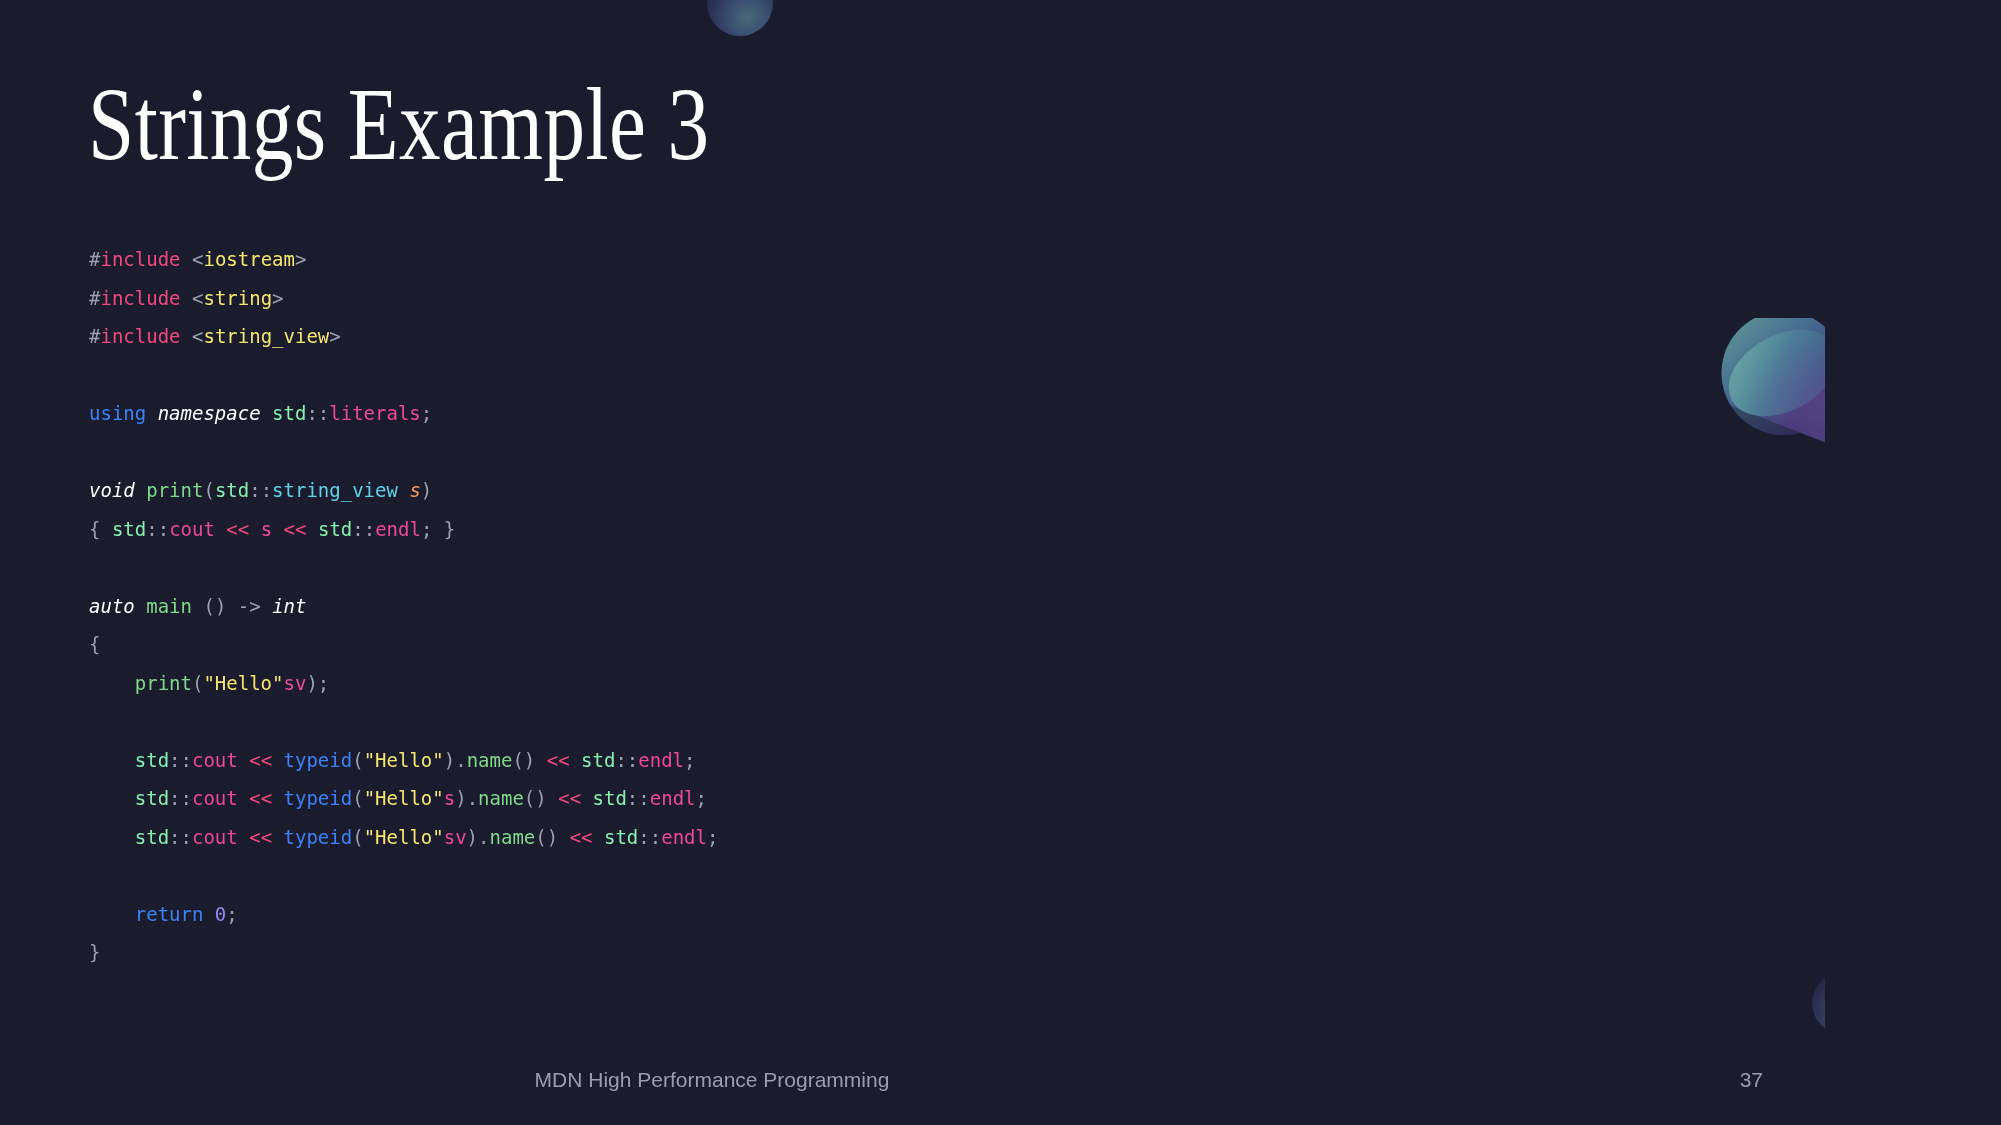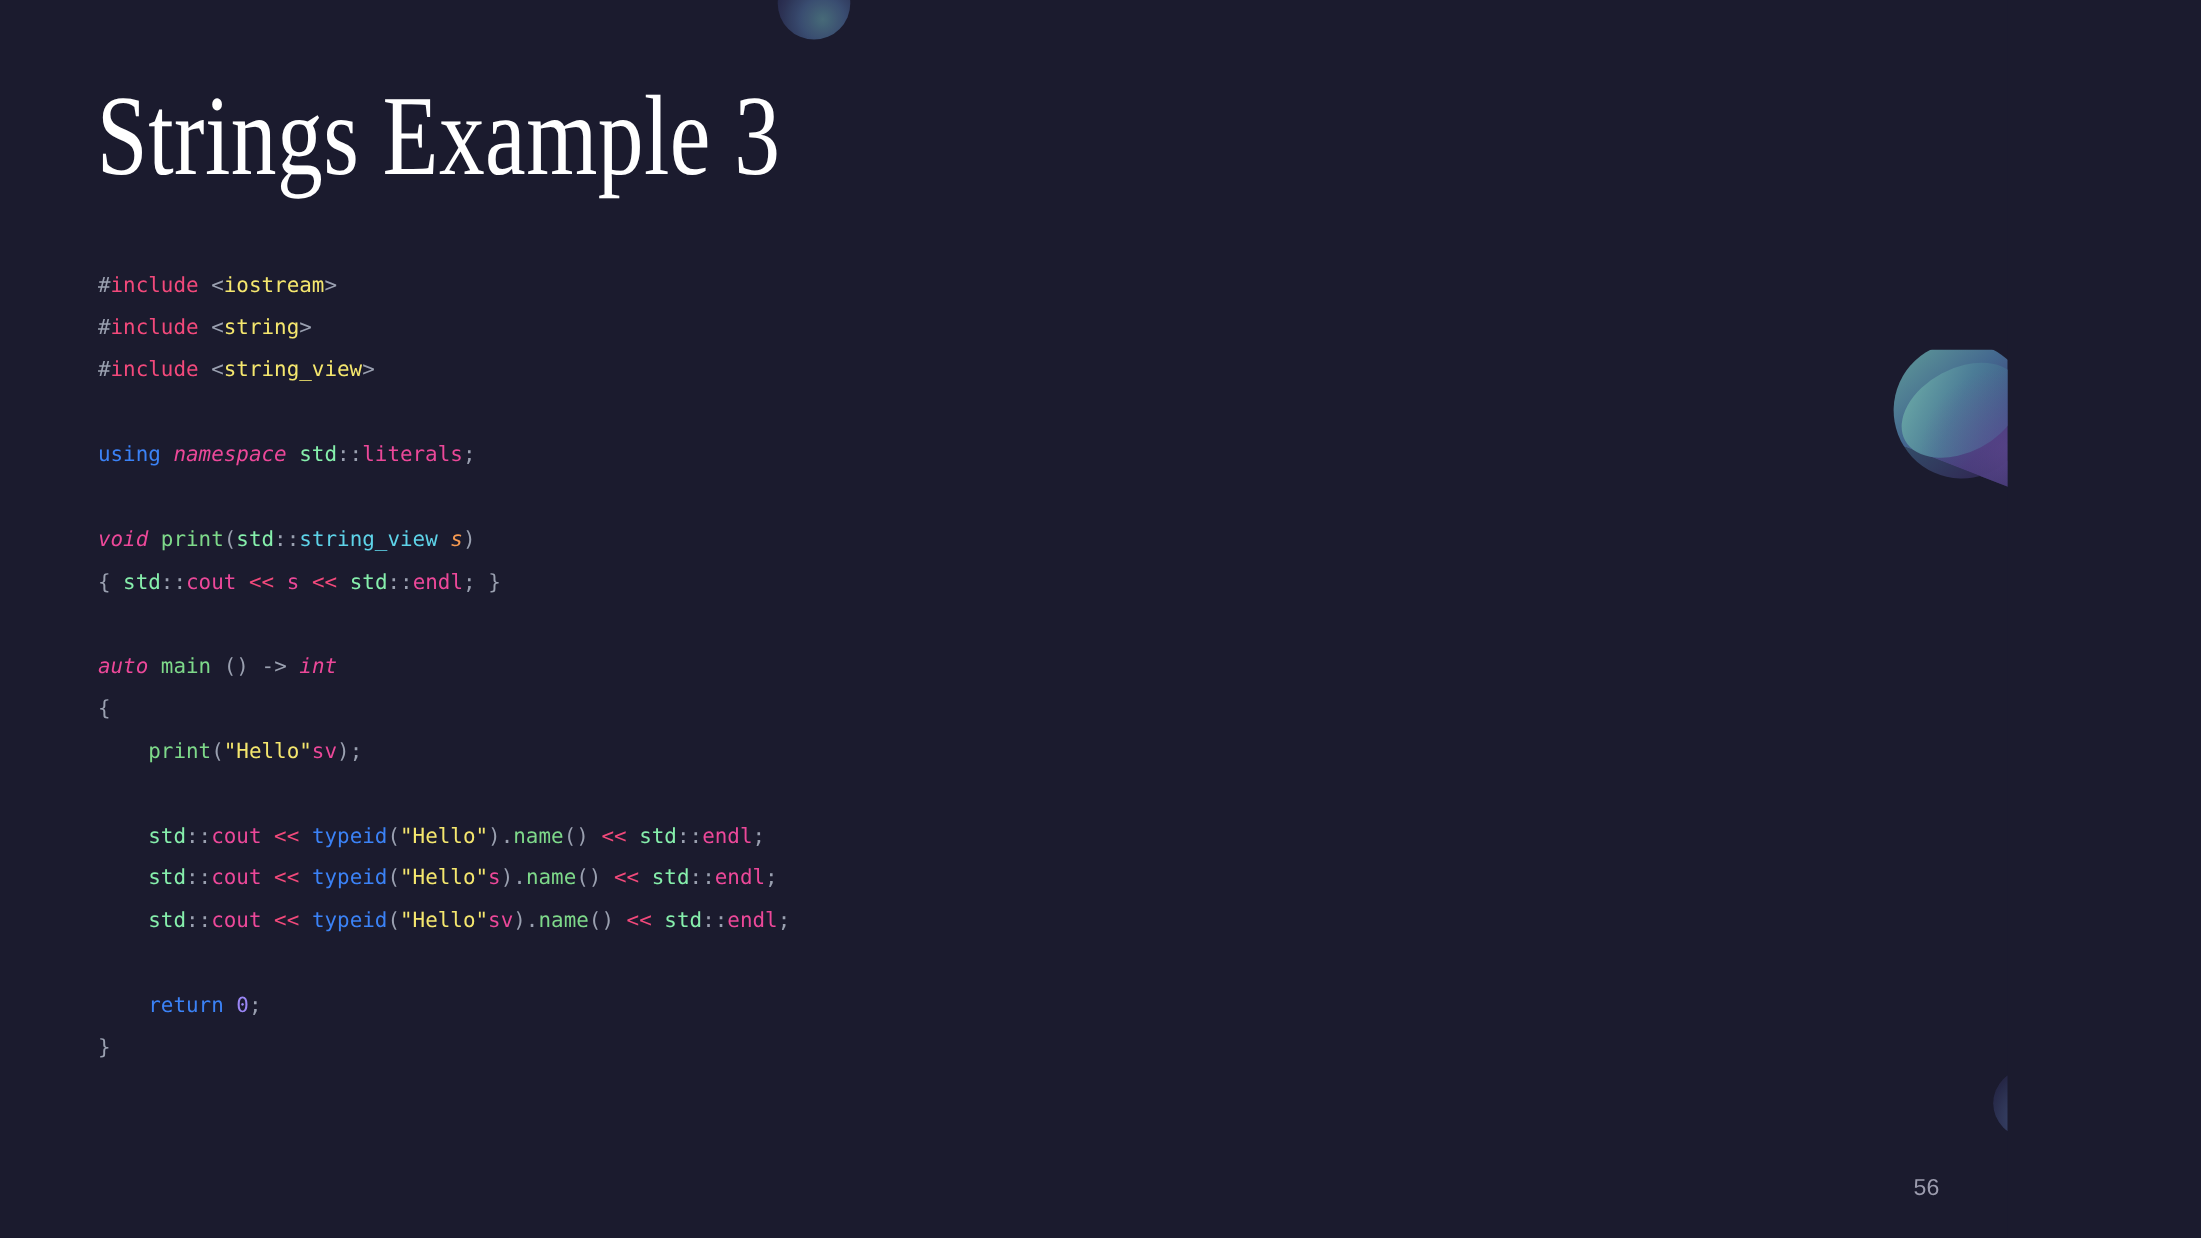--- a/index.html
+++ b/index.html
@@ -72,21 +72,21 @@
     letter-spacing:0px;
   }
   #code .ln { display:block; height:38.5px; }
   #code .ln.blank { height:38.5px; }
 
   
   .t-punc   { color:#9aa0b0; }
   .t-pre    { color:#f2497b; }
   .t-hdr    { color:#f5e76e; }
   .t-kw     { color:#3b82f6; }
-  .t-type   { color:#ec4899; font-style:italic; }
+  .t-type   { color:#ffffff; font-style:italic; }
   .t-ns     { color:#86efac; }
   .t-fn     { color:#7ed98a; }
   .t-param  { color:#f79a50; font-style:italic; }
   .t-str    { color:#f5e76e; }
   .t-num    { color:#9a86f5; }
   .t-op     { color:#f2497b; }
   .t-plain  { color:#ec4899;margin-top:48px; }
 
   
   #footer-title {
@@ -140,15 +140,16 @@
       <path d="M 182 152 L 16 88 A 56 56 0 0 1 121 22 Z" fill="url(#coneGlow)"></path>
     </svg>
   </div>
 
   <div class="deco" id="sphere-bottom"></div>
 
   <h1 id="title">Strings Example 3</h1>
 
   <pre id="code"><span class="ln"><span class="t-punc">#</span><span class="t-pre">include</span><span class="t-plain"> </span><span class="t-punc">&lt;</span><span class="t-hdr">iostream</span><span class="t-punc">&gt;</span></span><span class="ln"><span class="t-punc">#</span><span class="t-pre">include</span><span class="t-plain"> </span><span class="t-punc">&lt;</span><span class="t-hdr">string</span><span class="t-punc">&gt;</span></span><span class="ln"><span class="t-punc">#</span><span class="t-pre">include</span><span class="t-plain"> </span><span class="t-punc">&lt;</span><span class="t-hdr">string_view</span><span class="t-punc">&gt;</span></span><span class="ln blank"> </span><span class="ln"><span class="t-kw">using</span><span class="t-plain"> </span><span class="t-type">namespace</span><span class="t-plain"> </span><span class="t-ns">std</span><span class="t-punc">::</span><span class="t-plain">literals</span><span class="t-punc">;</span></span><span class="ln blank"> </span><span class="ln"><span class="t-type">void</span><span class="t-plain"> </span><span class="t-fn">print</span><span class="t-punc">(</span><span class="t-ns">std</span><span class="t-punc">::</span><span class="t-type2" style="color: rgb(94, 211, 232); font-style: normal;">string_view</span><span class="t-plain"> </span><span class="t-param">s</span><span class="t-punc">)</span></span><span class="ln"><span class="t-punc">{</span><span class="t-plain"> </span><span class="t-ns">std</span><span class="t-punc">::</span><span class="t-plain">cout</span><span class="t-plain"> </span><span class="t-op">&lt;&lt;</span><span class="t-plain"> </span><span class="t-plain">s</span><span class="t-plain"> </span><span class="t-op">&lt;&lt;</span><span class="t-plain"> </span><span class="t-ns">std</span><span class="t-punc">::</span><span class="t-plain">endl</span><span class="t-punc">;</span><span class="t-plain"> </span><span class="t-punc">}</span></span><span class="ln blank"> </span><span class="ln"><span class="t-type">auto</span><span class="t-plain"> </span><span class="t-fn">main</span><span class="t-plain"> </span><span class="t-punc">()</span><span class="t-plain"> </span><span class="t-punc">-&gt;</span><span class="t-plain"> </span><span class="t-type">int</span></span><span class="ln"><span class="t-punc">{</span></span><span class="ln"><span class="t-plain">    </span><span class="t-fn">print</span><span class="t-punc">(</span><span class="t-str">"Hello"</span><span class="t-plain">sv</span><span class="t-punc">)</span><span class="t-punc">;</span></span><span class="ln blank"> </span><span class="ln"><span class="t-plain">    </span><span class="t-ns">std</span><span class="t-punc">::</span><span class="t-plain">cout</span><span class="t-plain"> </span><span class="t-op">&lt;&lt;</span><span class="t-plain"> </span><span class="t-kw">typeid</span><span class="t-punc">(</span><span class="t-str">"Hello"</span><span class="t-punc">)</span><span class="t-punc">.</span><span class="t-fn">name</span><span class="t-punc">()</span><span class="t-plain"> </span><span class="t-op">&lt;&lt;</span><span class="t-plain"> </span><span class="t-ns">std</span><span class="t-punc">::</span><span class="t-plain">endl</span><span class="t-punc">;</span></span><span class="ln"><span class="t-plain">    </span><span class="t-ns">std</span><span class="t-punc">::</span><span class="t-plain">cout</span><span class="t-plain"> </span><span class="t-op">&lt;&lt;</span><span class="t-plain"> </span><span class="t-kw">typeid</span><span class="t-punc">(</span><span class="t-str">"Hello"</span><span class="t-plain">s</span><span class="t-punc">)</span><span class="t-punc">.</span><span class="t-fn">name</span><span class="t-punc">()</span><span class="t-plain"> </span><span class="t-op">&lt;&lt;</span><span class="t-plain"> </span><span class="t-ns">std</span><span class="t-punc">::</span><span class="t-plain">endl</span><span class="t-punc">;</span></span><span class="ln"><span class="t-plain">    </span><span class="t-ns">std</span><span class="t-punc">::</span><span class="t-plain">cout</span><span class="t-plain"> </span><span class="t-op">&lt;&lt;</span><span class="t-plain"> </span><span class="t-kw">typeid</span><span class="t-punc">(</span><span class="t-str">"Hello"</span><span class="t-plain">sv</span><span class="t-punc">)</span><span class="t-punc">.</span><span class="t-fn">name</span><span class="t-punc">()</span><span class="t-plain"> </span><span class="t-op">&lt;&lt;</span><span class="t-plain"> </span><span class="t-ns">std</span><span class="t-punc">::</span><span class="t-plain">endl</span><span class="t-punc">;</span></span><span class="ln blank"> </span><span class="ln"><span class="t-plain">    </span><span class="t-kw">return</span><span class="t-plain"> </span><span class="t-num">0</span><span class="t-punc">;</span></span><span class="ln"><span class="t-punc">}</span></span></pre>
 
-  <div id="page-number">56</div>
+  <div id="footer-title">MDN High Performance Programming</div>
+  <div id="page-number">37</div>
 
 </div>
 
 </body></html>

